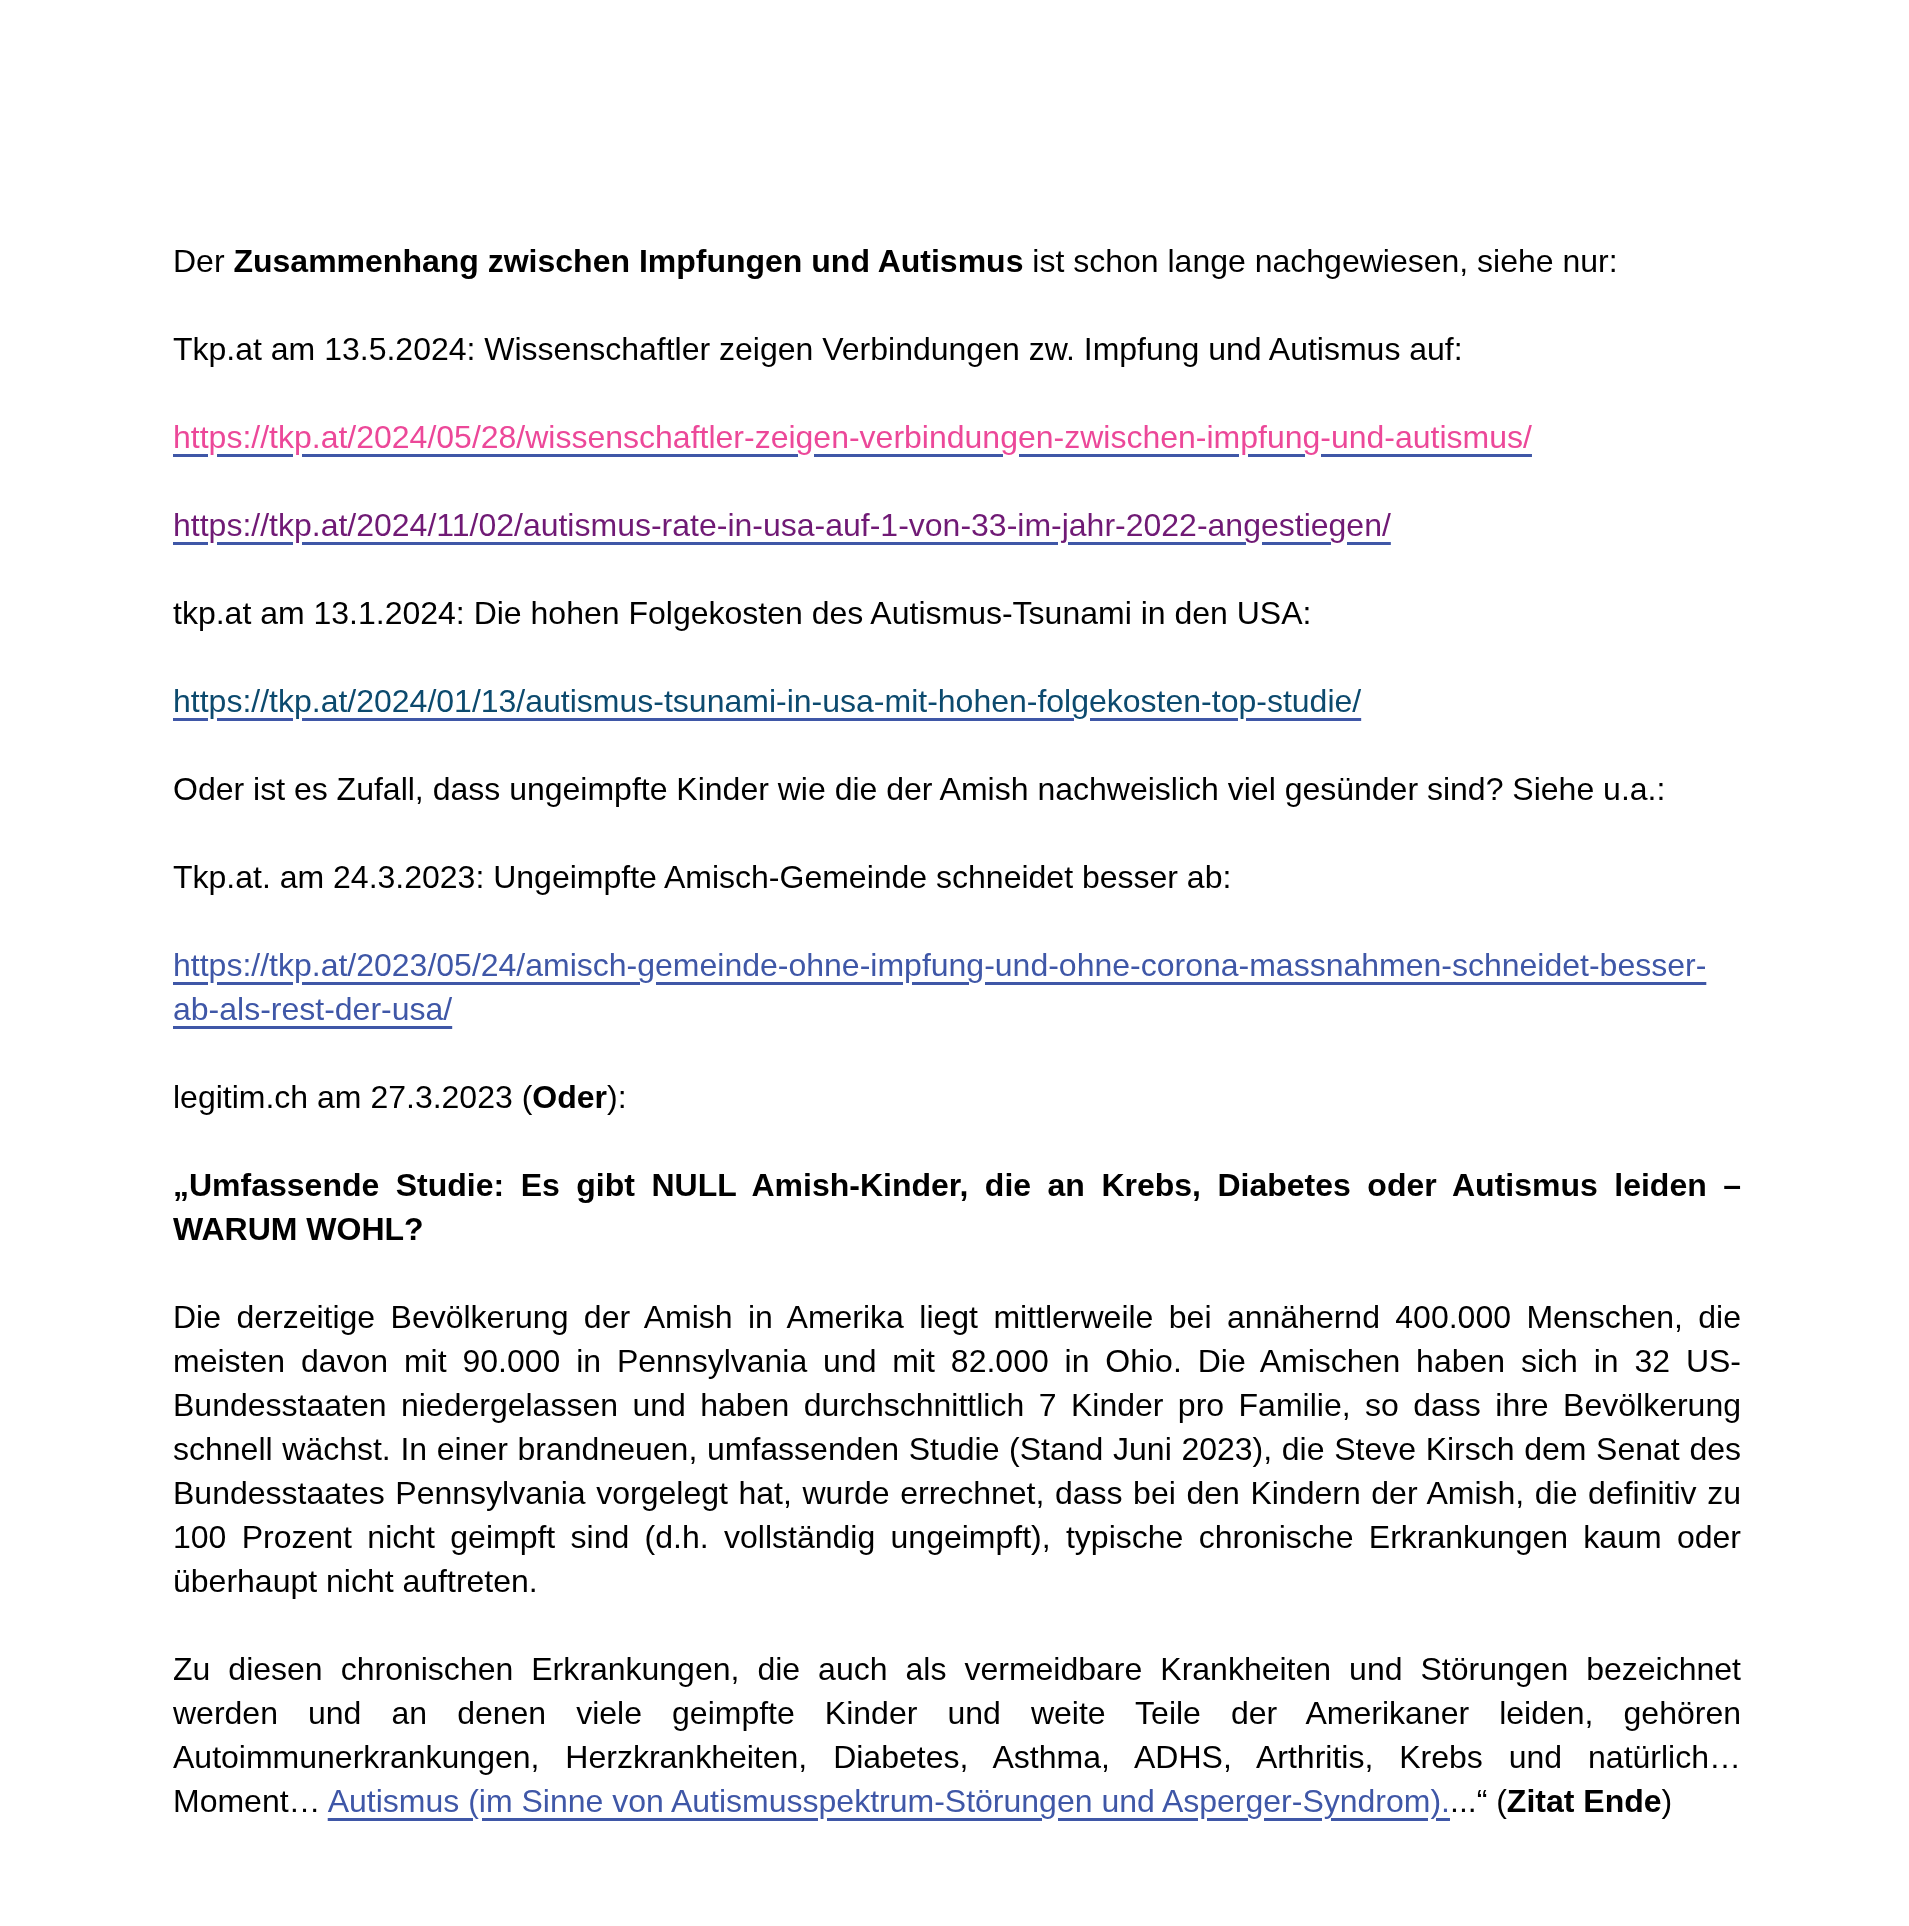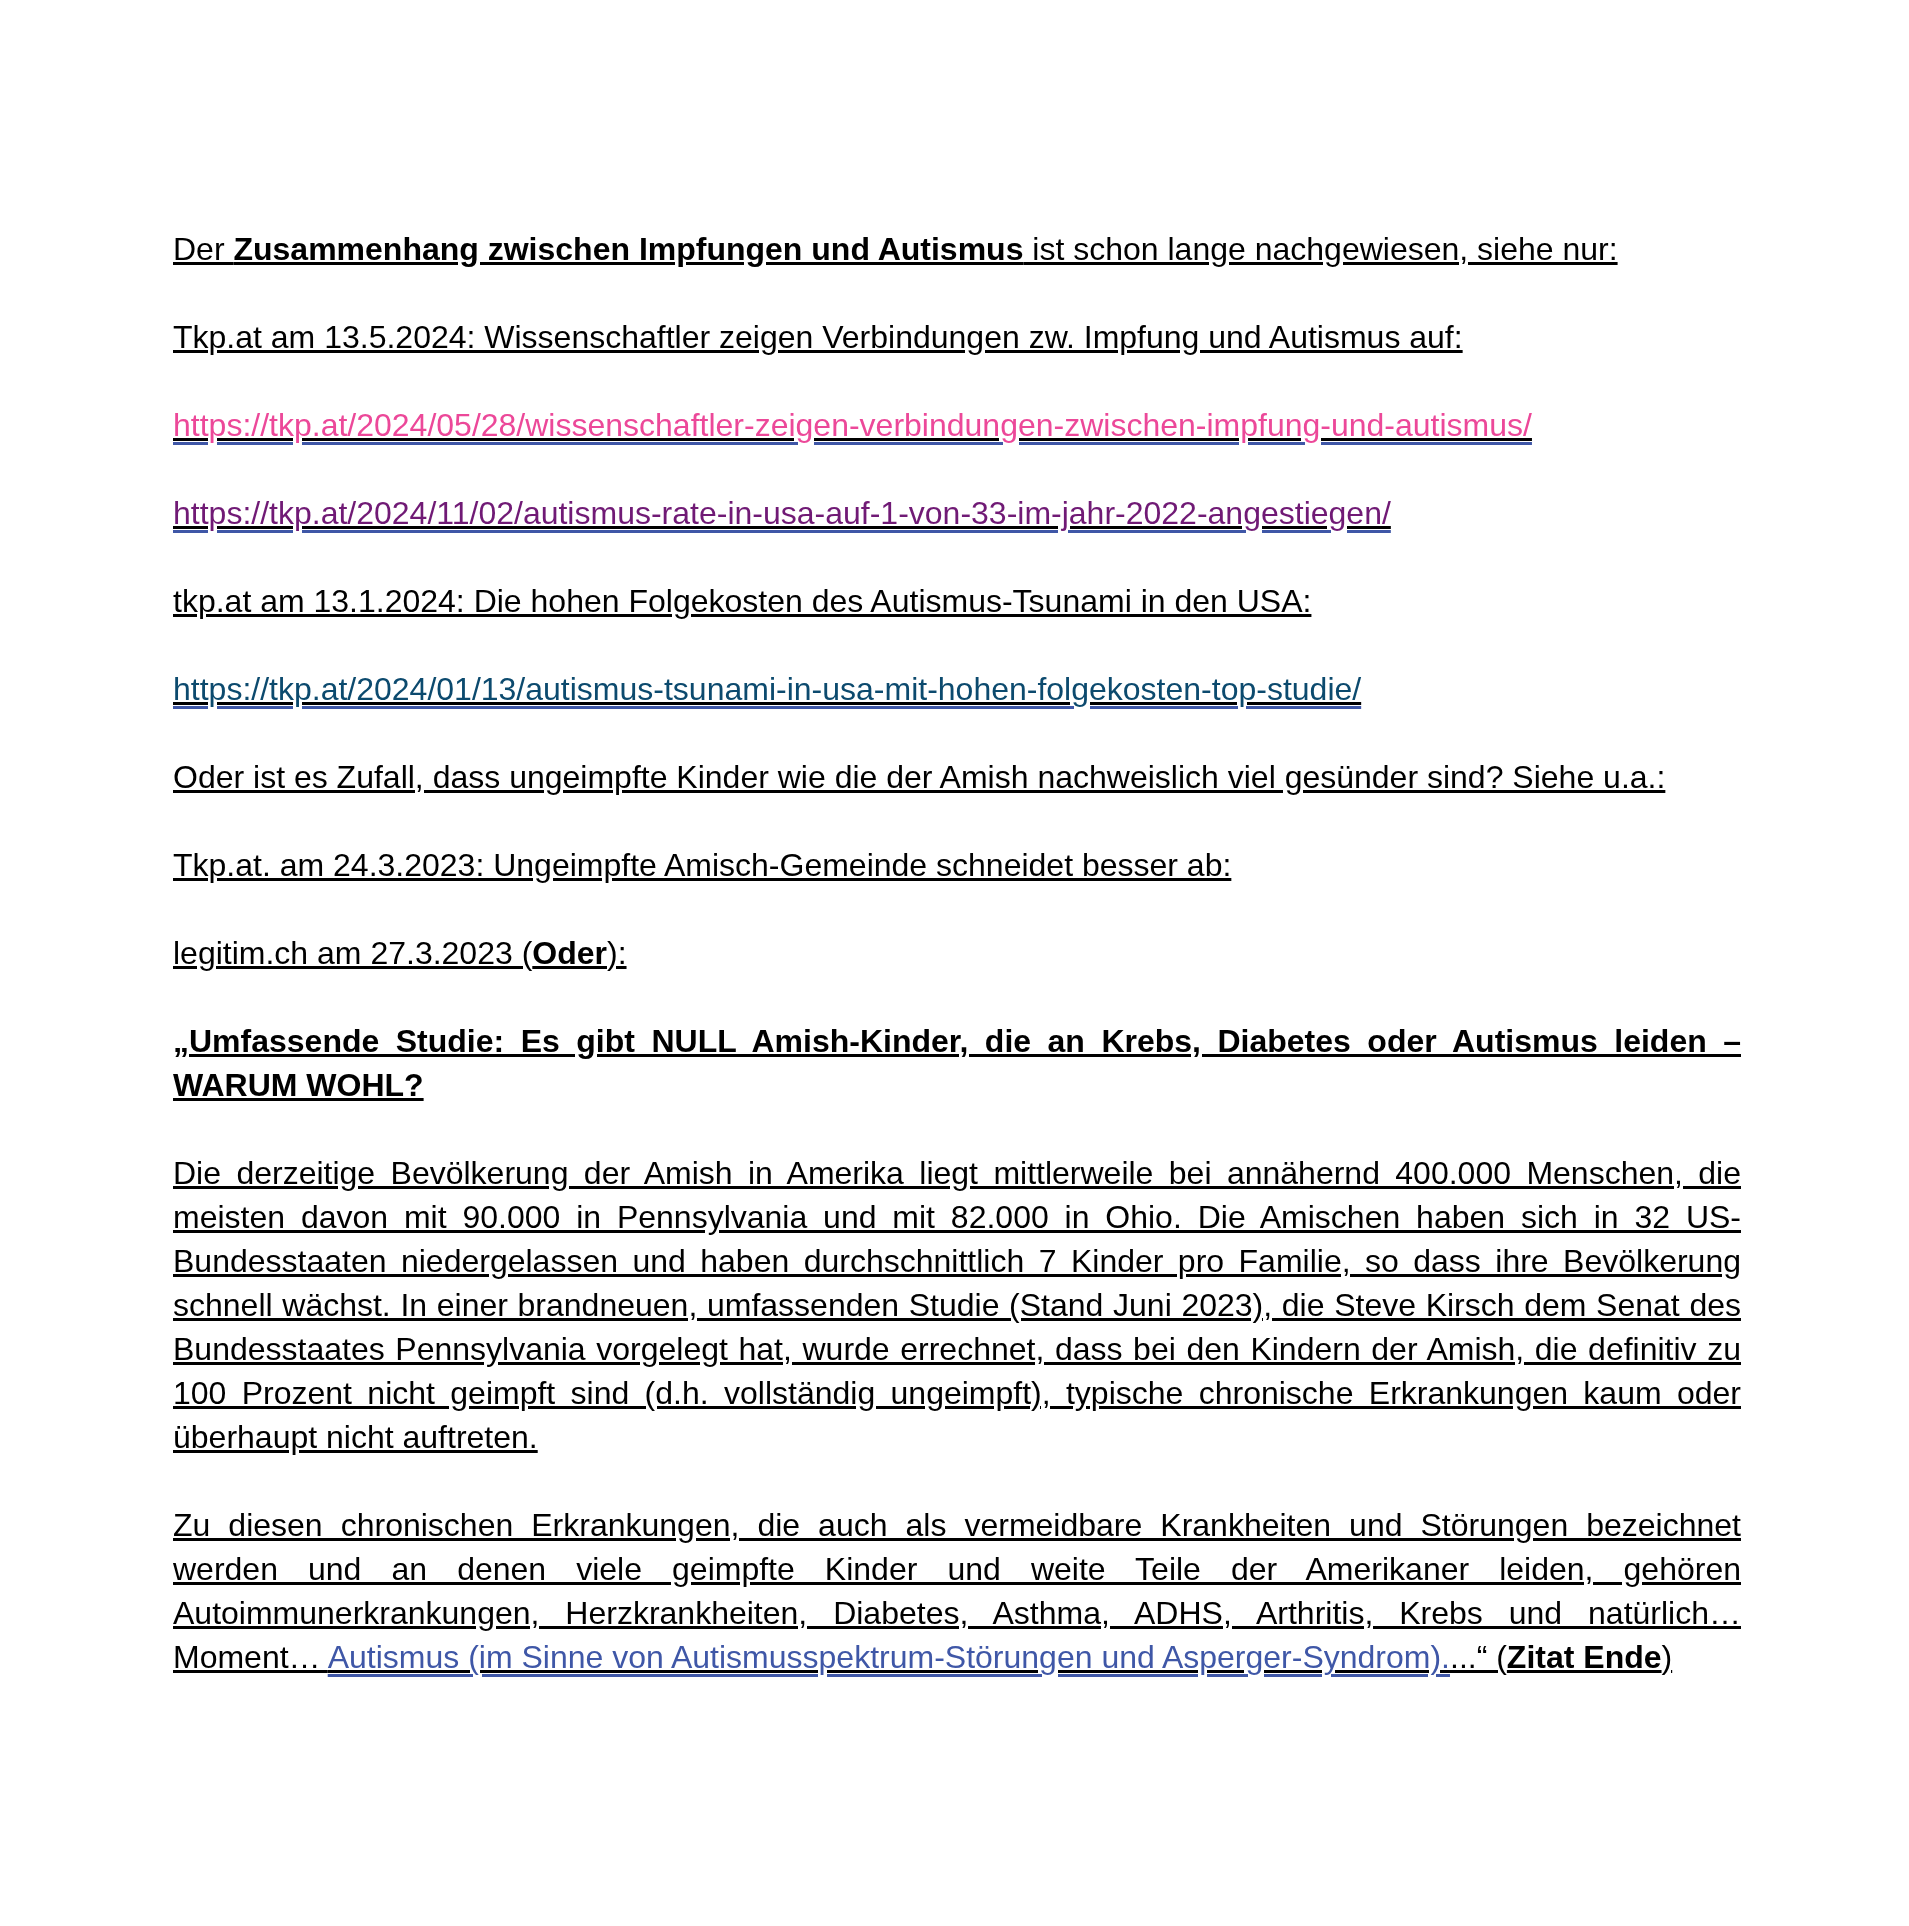--- a/index.html
+++ b/index.html
@@ -22,24 +22,23 @@
     inset: 0;
     background: #ffffff;
   }
   .content {
     position: absolute;
     left: 173px;
     top: 227px;
     width: 1568px;
   }
   .content p {
-    margin: 0 0 44px 0;
+    margin: 12px 0 44px 0;
     text-align: justify;
     overflow-wrap: break-word;
-    text-decoration: underline;
   }
   .bold { font-weight: 700; }
   a {
     text-decoration: underline;
     text-decoration-thickness: 3.1px;
     text-underline-offset: 5.8px;
     cursor: pointer;
   }
 </style>
 </head>
@@ -48,20 +47,21 @@
 <div class="page">
   <div class="content">
       <p><span>Der </span><span class="bold">Zusammenhang zwischen Impfungen und Autismus</span><span> ist schon lange nachgewiesen, siehe nur:</span></p>
       <p><span>Tkp.at am 13.5.2024: Wissenschaftler zeigen Verbindungen zw. Impfung und Autismus auf:</span></p>
       <p><a style="color: #ec4899; text-decoration-color: rgb(63, 87, 167);">https://tkp.at/2024/05/28/wissenschaftler-zeigen-verbindungen-zwischen-impfung-und-autismus/</a></p>
       <p><a style="color: #701a75; text-decoration-color: rgb(63, 87, 167);">https://tkp.at/2024/11/02/autismus-rate-in-usa-auf-1-von-33-im-jahr-2022-angestiegen/</a></p>
       <p><span>tkp.at am 13.1.2024: Die hohen Folgekosten des Autismus-Tsunami in den USA:</span></p>
       <p><a style="color: #0c4a6e; text-decoration-color: rgb(63, 87, 167);">https://tkp.at/2024/01/13/autismus-tsunami-in-usa-mit-hohen-folgekosten-top-studie/</a></p>
       <p><span>Oder ist es Zufall, dass ungeimpfte Kinder wie die der Amish nachweislich viel gesünder sind? Siehe u.a.:</span></p>
       <p><span>Tkp.at. am 24.3.2023: Ungeimpfte Amisch-Gemeinde schneidet besser ab:</span></p>
+      <p><a style="color: rgb(63, 87, 167); text-decoration-color: rgb(63, 87, 167);">https://tkp.at/2023/05/24/amisch-gemeinde-ohne-impfung-und-ohne-corona-massnahmen-schneidet-besser-ab-als-rest-der-usa/</a></p>
       <p><span>legitim.ch am 27.3.2023 (</span><span class="bold">Oder</span><span>):</span></p>
       <p><span class="bold">„Umfassende Studie: Es gibt NULL Amish-Kinder, die an Krebs, Diabetes oder Autismus leiden – WARUM WOHL?</span></p>
       <p><span>Die derzeitige Bevölkerung der Amish in Amerika liegt mittlerweile bei annähernd 400.000 Menschen, die meisten davon mit 90.000 in Pennsylvania und mit 82.000 in Ohio. Die Amischen haben sich in 32 US-Bundesstaaten niedergelassen und haben durchschnittlich 7 Kinder pro Familie, so dass ihre Bevölkerung schnell wächst. In einer brandneuen, umfassenden Studie (Stand Juni 2023), die Steve Kirsch dem Senat des Bundesstaates Pennsylvania vorgelegt hat, wurde errechnet, dass bei den Kindern der Amish, die definitiv zu 100 Prozent nicht geimpft sind (d.h. vollständig ungeimpft), typische chronische Erkrankungen kaum oder überhaupt nicht auftreten.</span></p>
       <p><span>Zu diesen chronischen Erkrankungen, die auch als vermeidbare Krankheiten und Störungen bezeichnet werden und an denen viele geimpfte Kinder und weite Teile der Amerikaner leiden, gehören Autoimmunerkrankungen, Herzkrankheiten, Diabetes, Asthma, ADHS, Arthritis, Krebs und natürlich… Moment… </span><a style="color: rgb(63, 87, 167); text-decoration-color: rgb(63, 87, 167);">Autismus (im Sinne von Autismusspektrum-Störungen und Asperger-Syndrom).</a><span>...“ (</span><span class="bold">Zitat Ende</span><span>)</span></p>
     </div>
 
 </div>
 
 
 </body></html>

